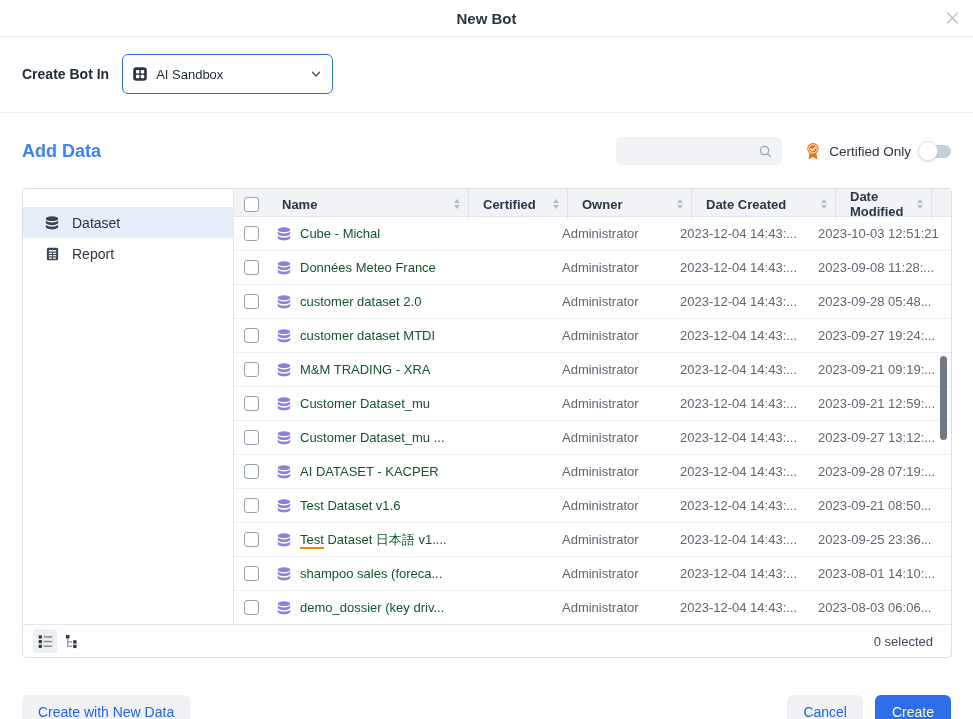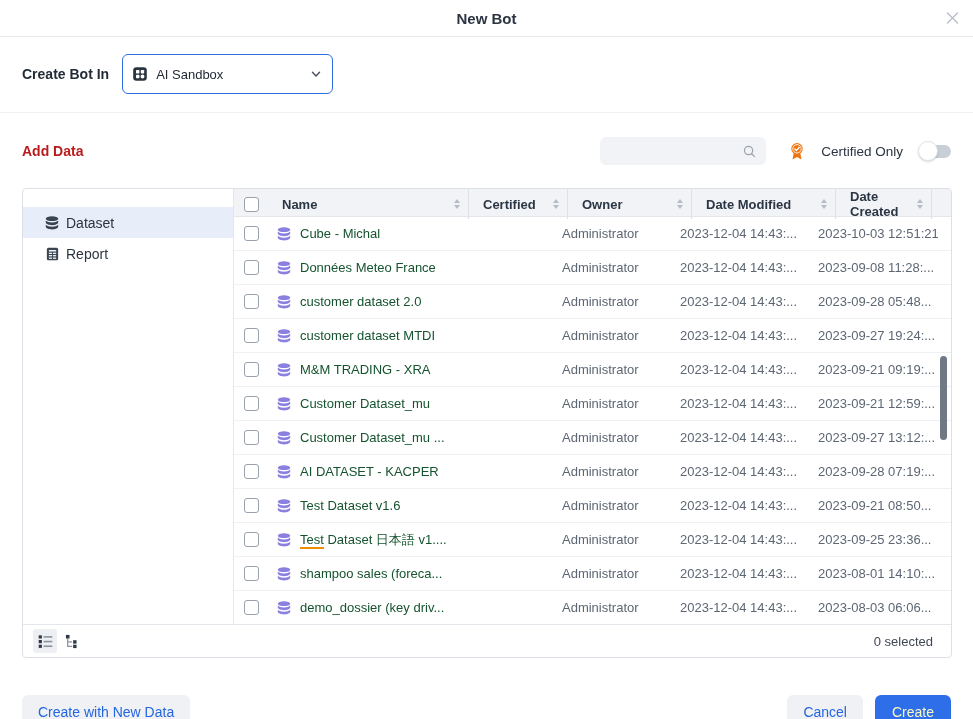--- a/index.html
+++ b/index.html
@@ -12,33 +12,33 @@
   .dlg-header { height:37px; border-bottom:1px solid #e8eaee; display:flex; align-items:center; justify-content:center; position:relative; }
   .dlg-title { font-size:15px; font-weight:700; color:#2b3441; }
   .close-btn { position:absolute; right:13px; top:50%; transform:translateY(-50%); cursor:pointer; display:flex; }
   
   .row-createbot { display:flex; align-items:center; padding:17px 22px 18px 22px; border-bottom:1px solid #edeff2; }
   .cbi-label { font-size:14px; font-weight:700; color:#222b36; margin-right:13px; }
   .select { display:flex; align-items:center; width:211px; height:40px; border:1.5px solid #2f6fe4; border-radius:6px; padding:0 10px 0 9px; gap:8px; cursor:pointer; background:#fff; }
   .select-text { font-size:13px; color:#222b36; flex:1; }
   
   .add-bar { display:flex; align-items:center; padding:0 22px; margin-top:23px; height:30px; }
-  .add-title { font-size:14px; font-weight:700; color:#b91c1c; }
+  .add-title { font-size:18px; font-weight:700; color:#3b82f6; }
   .spacer { flex:1; }
   .search { width:166px; height:28px; background:#f2f3f6; border-radius:6px; display:flex; align-items:center; padding:0 9px 0 10px; }
   .search input { border:none; background:transparent; outline:none; flex:1; min-width:0; font-family:inherit; font-size:13px; color:#2b3441; }
-  .cert-group { display:flex; align-items:center; margin-left:22px;gap:8px; }
+  .cert-group { display:flex; align-items:center; margin-left:22px; }
   .cert-label { font-size:13.5px; color:#2b3441; margin-left:7px; }
   .toggle { width:30px; height:13px; background:#c9cfd7; border-radius:7px; position:relative; margin-left:10px; cursor:pointer; }
   .toggle-knob { position:absolute; left:-3px; top:-3.5px; width:20px; height:20px; border-radius:50%; background:#fff; border:1px solid #e1e5ea; box-shadow:0 1px 2px rgba(0,0,0,.18); }
   
   .panel { margin:22px 21px 0 22px; height:470px; border:1px solid #dce0e6; border-radius:4px; display:flex; flex-direction:column; overflow:hidden; }
   .panel-main { flex:1; display:flex; min-height:0; }
   .sidebar { width:211px; border-right:1px solid #e3e6ea; padding-top:18px; flex:none; }
-  .side-item { height:31px; display:flex; align-items:center; gap:6px; padding-left:21px; font-size:14px; color:#2b3441; cursor:pointer; }
+  .side-item { height:31px; display:flex; align-items:center; gap:12px; padding-left:21px; font-size:14px; color:#2b3441; cursor:pointer; }
   .side-item.selected { background:#e7eefa; }
   .side-item .sicon { display:flex; width:16px; justify-content:center; }
   
   .table { flex:1; display:flex; flex-direction:column; min-width:0; }
   .grid-cols { display:grid; grid-template-columns:34px 195px 93px 118px 138px 1fr 13px; }
   .thead { height:28px; background:#f2f3f6; border-bottom:1px solid #e3e6ea; align-items:stretch; flex:none;
            font-size:13px; font-weight:700; color:#2b3644;gap:6px; }
   .th { display:flex; align-items:center; padding:0 6px 0 8px; border-right:1px solid #dfe3e8; }
   .th.no-border { border-right:none; justify-content:center; padding:0; }
   .sort { margin-left:auto; display:flex; flex-direction:column; gap:2.5px; padding:0 2px 0 6px; }
@@ -176,28 +176,28 @@
               </span>
             </div>
             <div class="th">
               <span>Owner</span>
               <span class="sort">
                 <span class="tri-up"></span>
                 <span class="tri-dn"></span>
               </span>
             </div>
             <div class="th">
-              <span>Date Modified</span>
+              <span>Date Created</span>
               <span class="sort">
                 <span class="tri-up"></span>
                 <span class="tri-dn"></span>
               </span>
             </div>
             <div class="th">
-              <span>Date Created</span>
+              <span>Date Modified</span>
               <span class="sort">
                 <span class="tri-up"></span>
                 <span class="tri-dn"></span>
               </span>
             </div>
             <div class="th no-border"></div>
           </div>
         <div class="tbody">
           <div class="tr grid-cols">
               <div class="td td-check">

